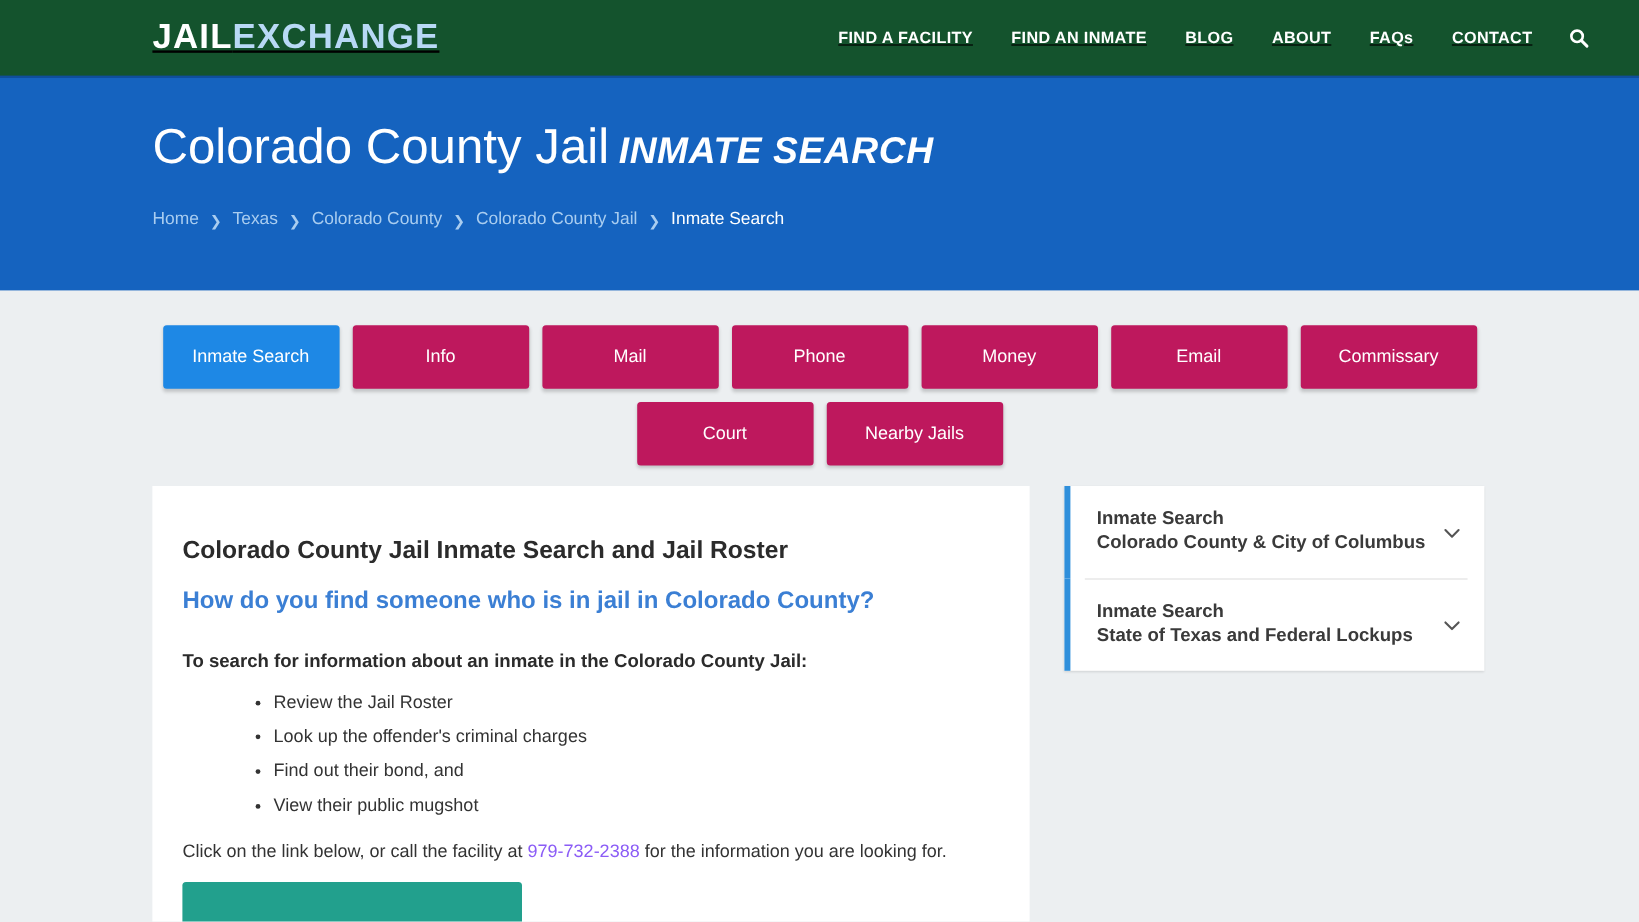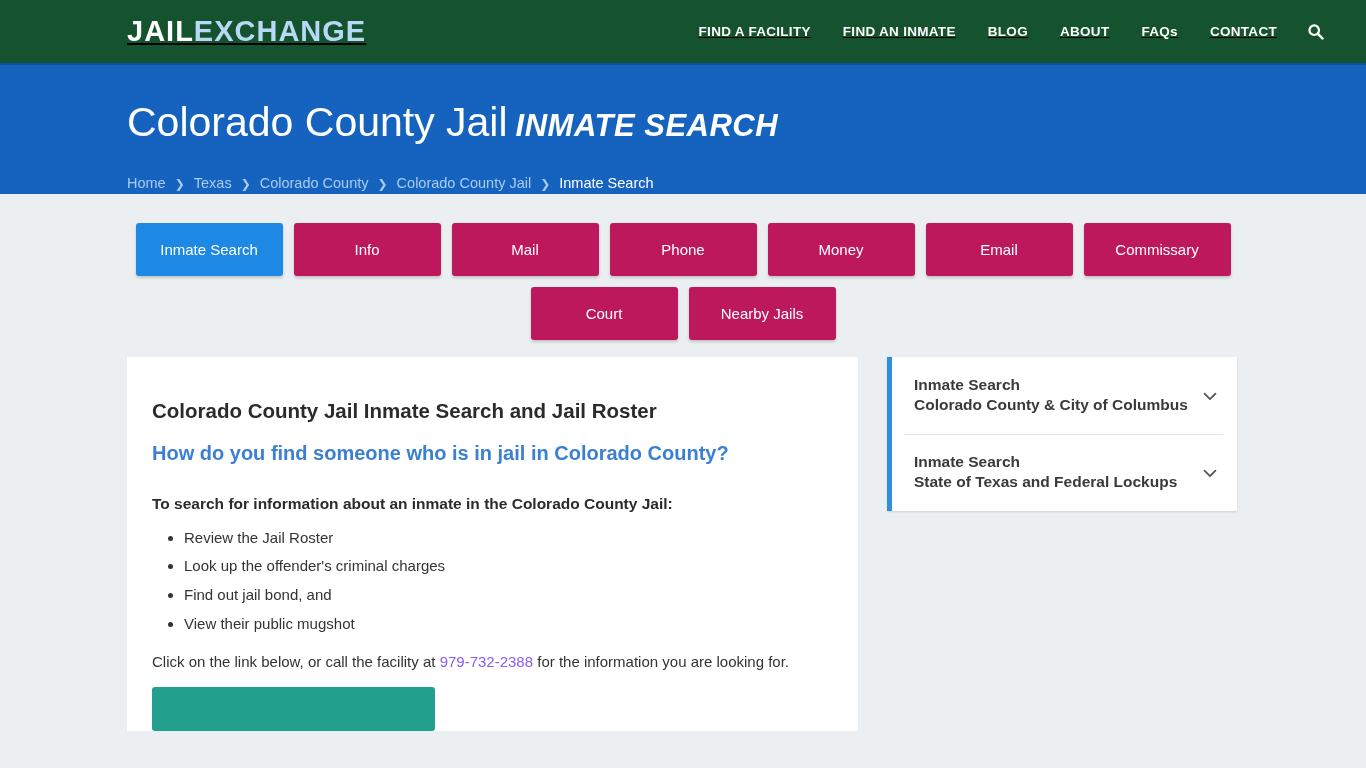--- a/index.html
+++ b/index.html
@@ -50,21 +50,21 @@
   .nav-search {
     padding: 0 18px 0 14px;
     display: flex;
     align-items: center;
     cursor: pointer;
   }
 
   
   .hero {
     background: #1563bf;
-    height: 129px;
+    height: 177px;
     padding-left: 127px;
     padding-top: 35px;
   }
   .page-title {
     color: #ffffff;
     font-size: 41px;
     font-weight: normal;
     line-height: 1.1;
     white-space: nowrap;
   }
@@ -152,20 +152,21 @@
   }
   .card ul {
     margin-top: 16px;
     padding-left: 32px;
   }
   .card ul li {
     font-size: 15px;
     color: #333333;
     margin-bottom: 10px;
     line-height: 1.25;
+    margin-left: 44px;
   }
   .card .note {
     font-size: 15px;
     color: #333333;
     margin-top: 19px;
   }
   .card .note a { color: #8b5cf6; text-decoration: none; margin-top: 22px; }
   .cta {
     margin-top: 17px;
     width: 283px;
@@ -268,21 +269,21 @@
 
 <div class="content">
 
   <div class="card">
     <h2>Colorado County Jail Inmate Search and Jail Roster</h2>
     <h3>How do you find someone who is in jail in Colorado County?</h3>
     <p class="lead">To search for information about an inmate in the Colorado County Jail:</p>
     <ul>
       <li>Review the Jail Roster</li>
       <li>Look up the offender's criminal charges</li>
-      <li>Find out jail bond, and</li>
+      <li>Find out their bond, and</li>
       <li>View their public mugshot</li>
     </ul>
     <p class="note"><span>Click on the link below, or call the facility at </span><a href="#">979-732-2388</a><span> for the information you are looking for.</span></p>
     <div class="cta"></div>
   </div>
 
   <div class="sidebar">
     <div class="accordion">
 
       <div class="acc-item">

